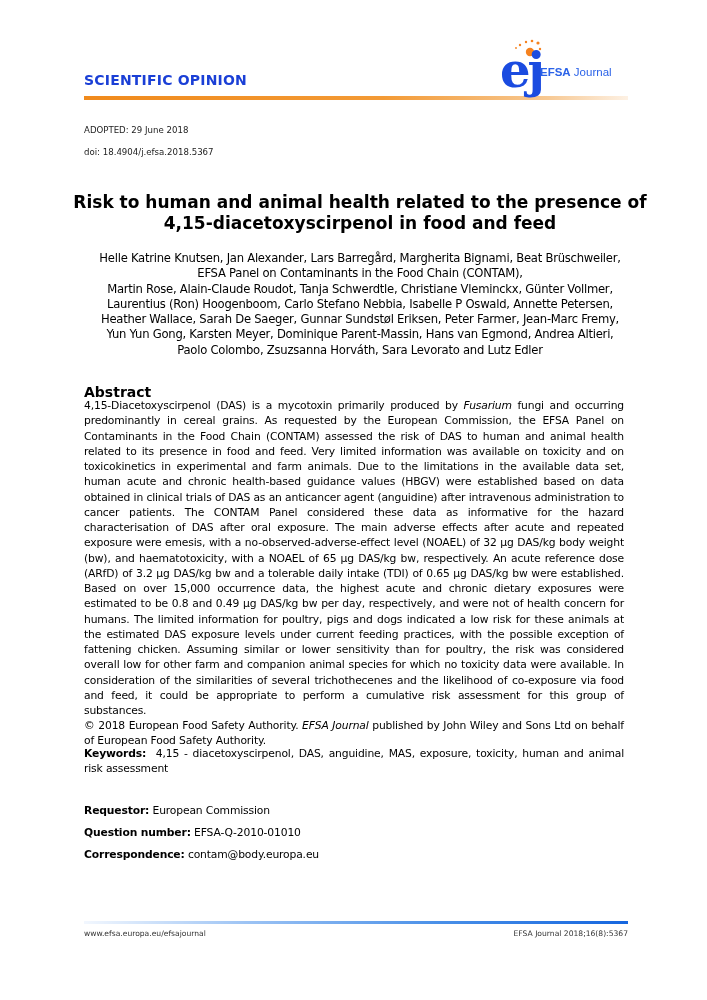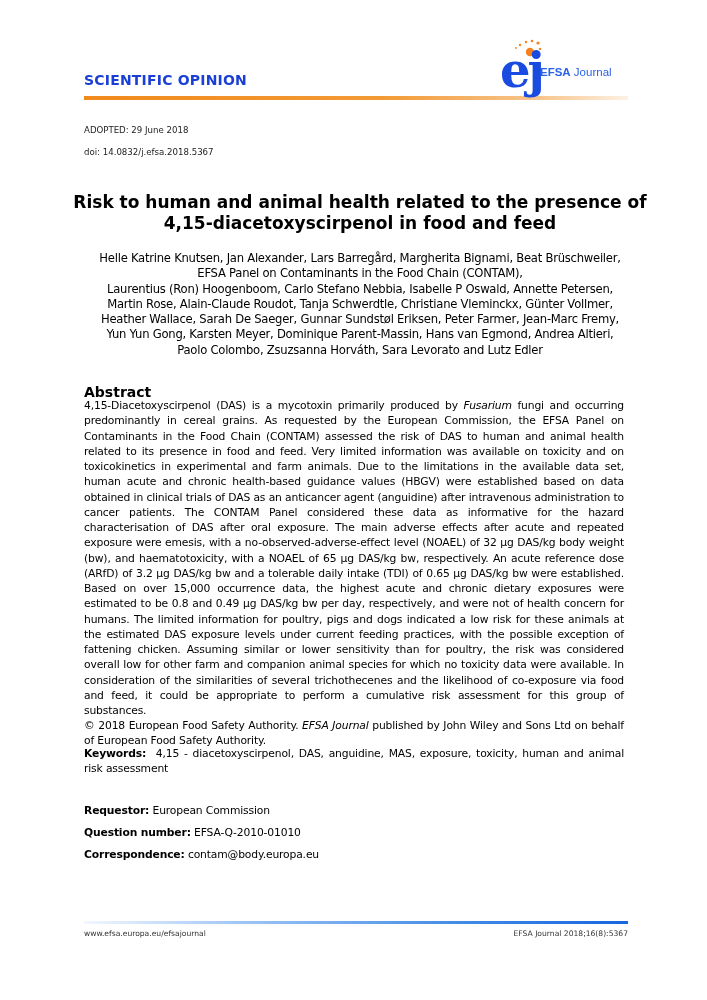--- a/index.html
+++ b/index.html
@@ -68,29 +68,29 @@
     <circle cx="28" cy="7" r="1.6" fill="#f5821f"></circle>
     <circle cx="30" cy="13" r="1.2" fill="#f5821f"></circle>
     <circle cx="27" cy="20" r="1.1" fill="#f5821f"></circle>
     <circle cx="6" cy="12" r="0.9" fill="#f5821f"></circle>
   </svg>
   <div id="logo-ej">ej</div>
   <div id="logo-text"><b>EFSA</b><span> Journal</span></div>
 </div>
 
 <div id="adopted" class="abs meta">ADOPTED: 29 June 2018</div>
-<div id="doi" class="abs meta">doi: 14.0832/j.efsa.2018.5367</div>
+<div id="doi" class="abs meta">doi: 18.4904/j.efsa.2018.5367</div>
 
 <div id="title" class="abs">Risk to human and animal health related to the presence of 4,15-diacetoxyscirpenol in food and feed</div>
 
 <div id="authors" class="abs">
   <div>Helle Katrine Knutsen, Jan Alexander, Lars Barregård, Margherita Bignami, Beat Brüschweiler,</div>
   <div>EFSA Panel on Contaminants in the Food Chain (CONTAM),</div>
+  <div>Martin Rose, Alain-Claude Roudot, Tanja Schwerdtle, Christiane Vleminckx, Günter Vollmer,</div>
   <div>Laurentius (Ron) Hoogenboom, Carlo Stefano Nebbia, Isabelle P Oswald, Annette Petersen,</div>
-  <div>Martin Rose, Alain-Claude Roudot, Tanja Schwerdtle, Christiane Vleminckx, Günter Vollmer,</div>
   <div>Heather Wallace, Sarah De Saeger, Gunnar Sundstøl Eriksen, Peter Farmer, Jean-Marc Fremy,</div>
   <div>Yun Yun Gong, Karsten Meyer, Dominique Parent-Massin, Hans van Egmond, Andrea Altieri,</div>
   <div>Paolo Colombo, Zsuzsanna Horváth, Sara Levorato and Lutz Edler</div>
 </div>
 
 <div id="abstract-heading" class="abs">Abstract</div>
 <div id="abstract" class="abs"><span>4,15-Diacetoxyscirpenol (DAS) is a mycotoxin primarily produced by </span><i>Fusarium</i><span> fungi and occurring predominantly in cereal grains. As requested by the European Commission, the EFSA Panel on Contaminants in the Food Chain (CONTAM) assessed the risk of DAS to human and animal health related to its presence in food and feed. Very limited information was available on toxicity and on toxicokinetics in experimental and farm animals. Due to the limitations in the available data set, human acute and chronic health-based guidance values (HBGV) were established based on data obtained in clinical trials of DAS as an anticancer agent (anguidine) after intravenous administration to cancer patients. The CONTAM Panel considered these data as informative for the hazard characterisation of DAS after oral exposure. The main adverse effects after acute and repeated exposure were emesis, with a no-observed-adverse-effect level (NOAEL) of 32 µg DAS/kg body weight (bw), and haematotoxicity, with a NOAEL of 65 µg DAS/kg bw, respectively. An acute reference dose (ARfD) of 3.2 µg DAS/kg bw and a tolerable daily intake (TDI) of 0.65 µg DAS/kg bw were established. Based on over 15,000 occurrence data, the highest acute and chronic dietary exposures were estimated to be 0.8 and 0.49 µg DAS/kg bw per day, respectively, and were not of health concern for humans. The limited information for poultry, pigs and dogs indicated a low risk for these animals at the estimated DAS exposure levels under current feeding practices, with the possible exception of fattening chicken. Assuming similar or lower sensitivity than for poultry, the risk was considered overall low for other farm and companion animal species for which no toxicity data were available. In consideration of the similarities of several trichothecenes and the likelihood of co-exposure via food and feed, it could be appropriate to perform a cumulative risk assessment for this group of substances.</span></div>
 
 <div id="copyright" class="abs"><span>© 2018 European Food Safety Authority. </span><i>EFSA Journal</i><span> published by John Wiley and Sons Ltd on behalf of European Food Safety Authority.</span></div>
 

